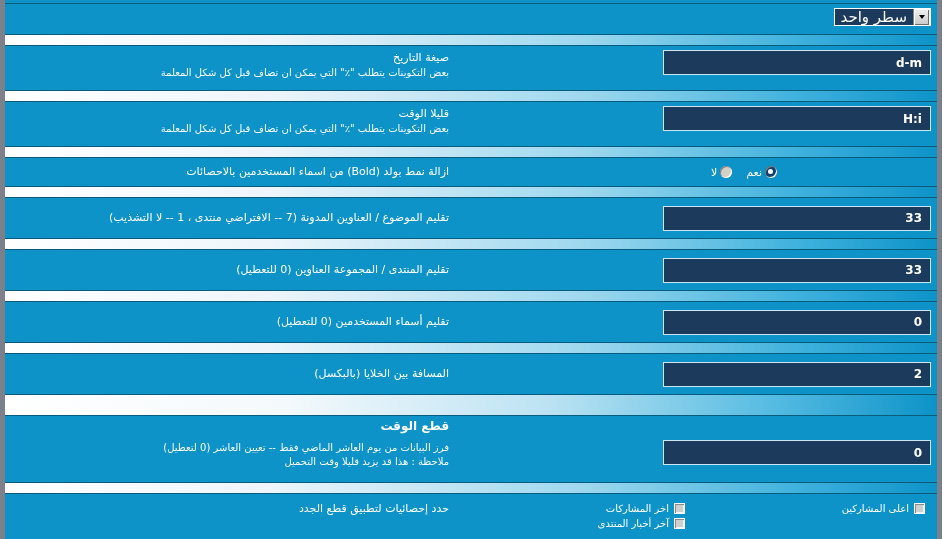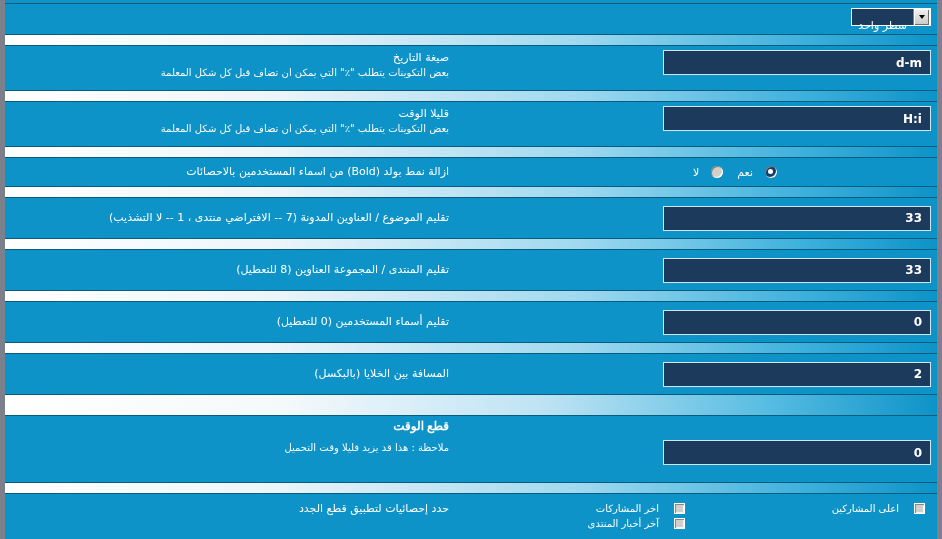--- a/index.html
+++ b/index.html
@@ -53,21 +53,21 @@
   }
   .ctrlcell{
     flex:0 0 480px;
     display:flex;align-items:center;
     justify-content:flex-start;
     padding:4px 6px;
     box-sizing:border-box;
   }
   .title{font-size:11px;color:#ffffff;}
   .desc{font-size:10px;color:#ffffff;opacity:.97;}
-  .sectionhdr{font-size:12px;font-weight:bold;color:#ffffff;font-family:Liberation Serif, serif;}
+  .sectionhdr{font-size:12px;font-weight:bold;color:#ffffff;}
 
   
   .tinput{
     width:268px;height:25px;
     background:#1b3a5c;
     border:1px solid #cfe7f4;
     color:#ffffff;
     font-family:"DejaVu Sans","Liberation Sans",sans-serif;
     font-size:12px;font-weight:bold;
     text-align:right;
@@ -80,42 +80,42 @@
   
   .sel{
     display:inline-flex;align-items:stretch;
     height:18px;
     background:#1b3a5c;
     border:1px solid #ffffff;
     box-sizing:border-box;
   }
   .sel .selval{
     display:flex;align-items:center;
-    padding:16px 6px;
-    font-size:11px;color:#ffffff;
+    padding:0 6px;
+    font-size:15px;color:#ffffff;
     white-space:nowrap;
   }
   .sel .selarrow{
     width:15px;
     background:linear-gradient(to bottom,#f2f2f2,#c8c8c8);
     border-left:1px solid #7f7f7f;
     border-right:1px solid #ffffff;
     display:flex;align-items:center;justify-content:center;
     box-shadow:inset 1px 1px 0 #ffffff, inset -1px -1px 0 #6d6d6d;
   }
   .selarrow i{
     display:block;width:0;height:0;
     border-left:3px solid transparent;
     border-right:3px solid transparent;
     border-top:4px solid #000000;
   }
 
   
   .radiowrap{display:flex;align-items:center;gap:14px;}
-  .radiogrp{display:flex;align-items:center;gap:12px;}
+  .radiogrp{display:flex;align-items:center;gap:3px;}
   .radio{
     width:12px;height:12px;border-radius:50%;
     background:#d4d0c8;
     box-shadow:inset 1px 1px 0 #808080, inset -1px -1px 0 #ffffff;
     position:relative;
   }
   .radio.on{
     background:#12406b;
   }
   .radio.on::after{
@@ -139,21 +139,21 @@
     flex:0 0 240px;
     padding:4px 6px 6px 6px;
     box-sizing:border-box;
   }
   .chkcol .colcap{
     text-align:right;font-size:11px;color:#ffffff;
     padding:0 6px 5px 0;
   }
   .chkitem{
     display:flex;align-items:center;justify-content:flex-start;
-    gap:15px;
+    gap:5px;
     padding:2px 6px 2px 0;
     direction:rtl;
   }
   .chkitem .cbx{
     flex:0 0 auto;
     width:11px;height:11px;
     background:#cfcfcf;
     border:1px solid #ffffff;
     box-shadow:inset 1px 1px 0 #8a8a8a, inset -1px -1px 0 #f4f4f4;
     box-sizing:border-box;
@@ -230,21 +230,21 @@
       </div>
       <div class="labelcell title">تقليم الموضوع / العناوين المدونة (7 -- الافتراضي منتدى ، 1 -- لا التشذيب)</div>
     </div>
 
     <div class="sep"></div>
 
     <div class="row" style="height:40px;align-items:center;">
       <div class="ctrlcell">
         <input class="tinput" type="text" value="33" style="">
       </div>
-      <div class="labelcell title">تقليم المنتدى / المجموعة العناوين (8 للتعطيل)</div>
+      <div class="labelcell title">تقليم المنتدى / المجموعة العناوين (0 للتعطيل)</div>
     </div>
 
     <div class="sep"></div>
 
     <div class="row" style="height:40px;align-items:center;">
       <div class="ctrlcell">
         <input class="tinput" type="text" value="0" style="">
       </div>
       <div class="labelcell title">تقليم أسماء المستخدمين (0 للتعطيل)</div>
     </div>
@@ -263,20 +263,21 @@
     <div class="row" style="height:20px;align-items:center;">
       <div class="ctrlcell"></div>
       <div class="labelcell sectionhdr">قطع الوقت</div>
     </div>
 
     <div class="row" style="height:46px;">
       <div class="ctrlcell" style="align-items:center;">
         <input class="tinput" type="text" value="0" style="">
       </div>
       <div class="labelcell">
+        <div class="desc">فرز البيانات من يوم العاشر الماضي فقط -- تعيين العاشر (0 لتعطيل)</div>
         <div class="desc">ملاحظة : هذا قد يزيد قليلا وقت التحميل</div>
       </div>
     </div>
 
     <div class="sep"></div>
 
     <div class="colsrow">
 
       <div class="chkcol">
 

